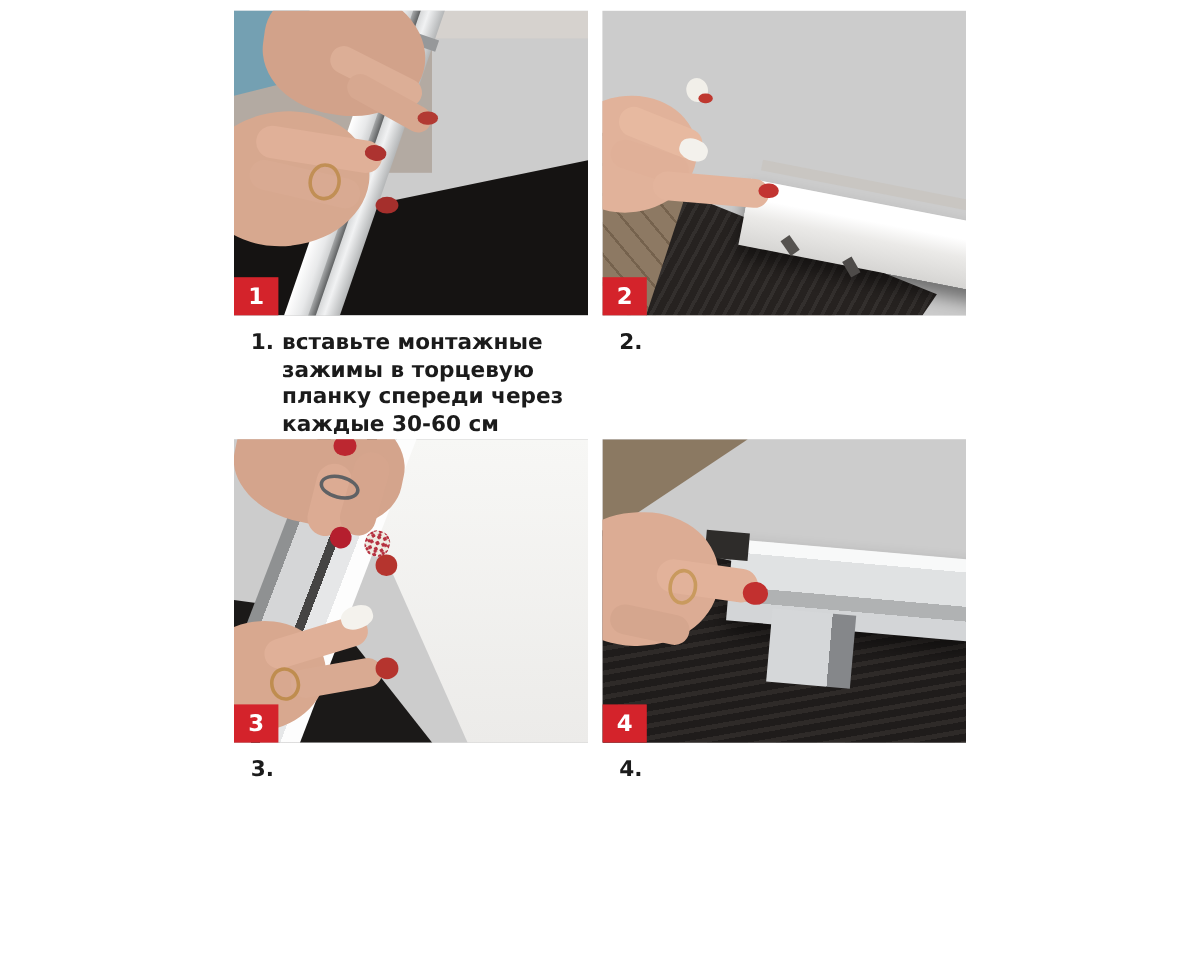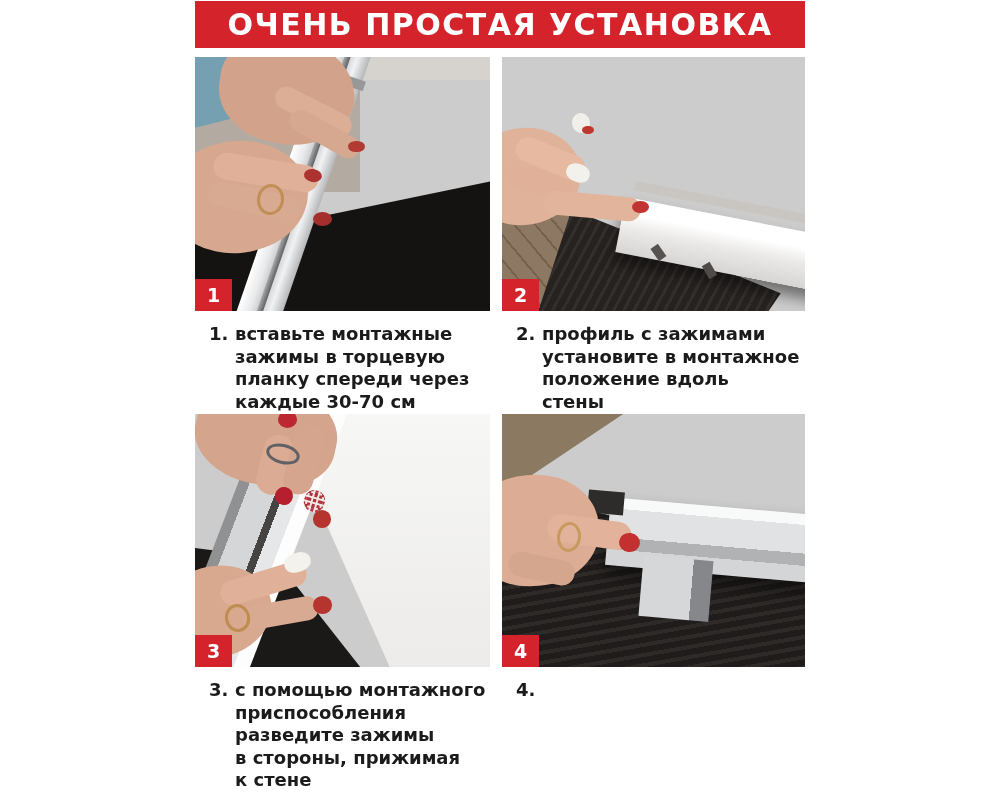--- a/index.html
+++ b/index.html
@@ -132,23 +132,20 @@
   .s4 .fidx  { left:15%; top:41%; width:28%; height:11%; background:#e2b29a; border-radius:22px; transform:rotate(8deg); }
   .s4 .nail  { left:38.5%; top:47%; width:7%; height:7.5%; background:#c2302f; border-radius:50%; transform:rotate(8deg); }
   .s4 .ring  { left:18%; top:42.5%; width:6%; height:9.5%; border:3px solid #c99a5e; border-radius:50%; transform:rotate(8deg); }
 </style>
 </head>
 <body>
 
 <div class="page">
   <div class="sheet">
 
-    <div class="banner">
-      <span>ОЧЕНЬ ПРОСТАЯ УСТАНОВКА</span>
-    </div>
 
     <div class="grid">
 
       <figure class="ph s1" aria-label="hands-inserting-mounting-clips-into-end-profile">
         <div class="ly bgtop"></div>
         <div class="ly bgleft"></div>
         <div class="ly teal"></div>
         <div class="ly full mat"></div>
         <div class="ly strip">
           <div class="ch"></div>
@@ -187,29 +184,25 @@
         <div class="badge">
             <span>2</span>
           </div>
       </figure>
 
       <div class="caption">
         <span class="num">1.</span>
         <div class="cap-text">вставьте монтажные
 зажимы в торцевую
 планку спереди через
-каждые 30-70 см</div>
+каждые 30-60 см</div>
       </div>
 
       <div class="caption">
         <span class="num">2.</span>
-        <div class="cap-text">профиль с зажимами
-установите в монтажное
-положение вдоль
-стены</div>
       </div>
 
       <figure class="ph s3" aria-label="spreading-clips-sideways-with-mounting-tool-pressed-to-wall">
         <div class="ly full wall"></div>
         <div class="ly full mat"></div>
         <div class="ly prof"></div>
         <div class="ly palmT"></div>
         <div class="ly fT1"></div>
         <div class="ly fT2"></div>
         <div class="ly nailT0"></div>
@@ -239,25 +232,20 @@
         <div class="ly fidx"></div>
         <div class="ly nail"></div>
         <div class="ly ring"></div>
         <div class="badge">
             <span>4</span>
           </div>
       </figure>
 
       <div class="caption">
         <span class="num">3.</span>
-        <div class="cap-text">с помощью монтажного
-приспособления
-разведите зажимы
-в стороны, прижимая
-к стене</div>
       </div>
 
       <div class="caption">
         <span class="num">4.</span>
       </div>
 
     </div>
   </div>
 </div>
 

